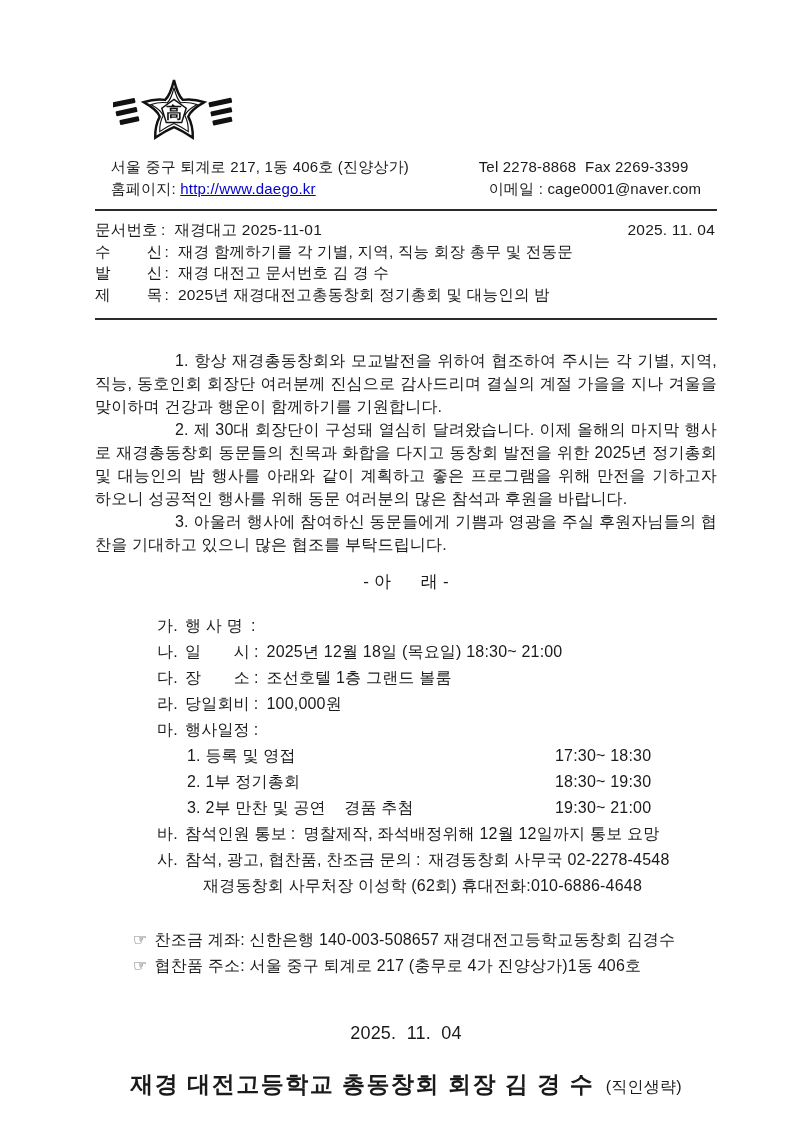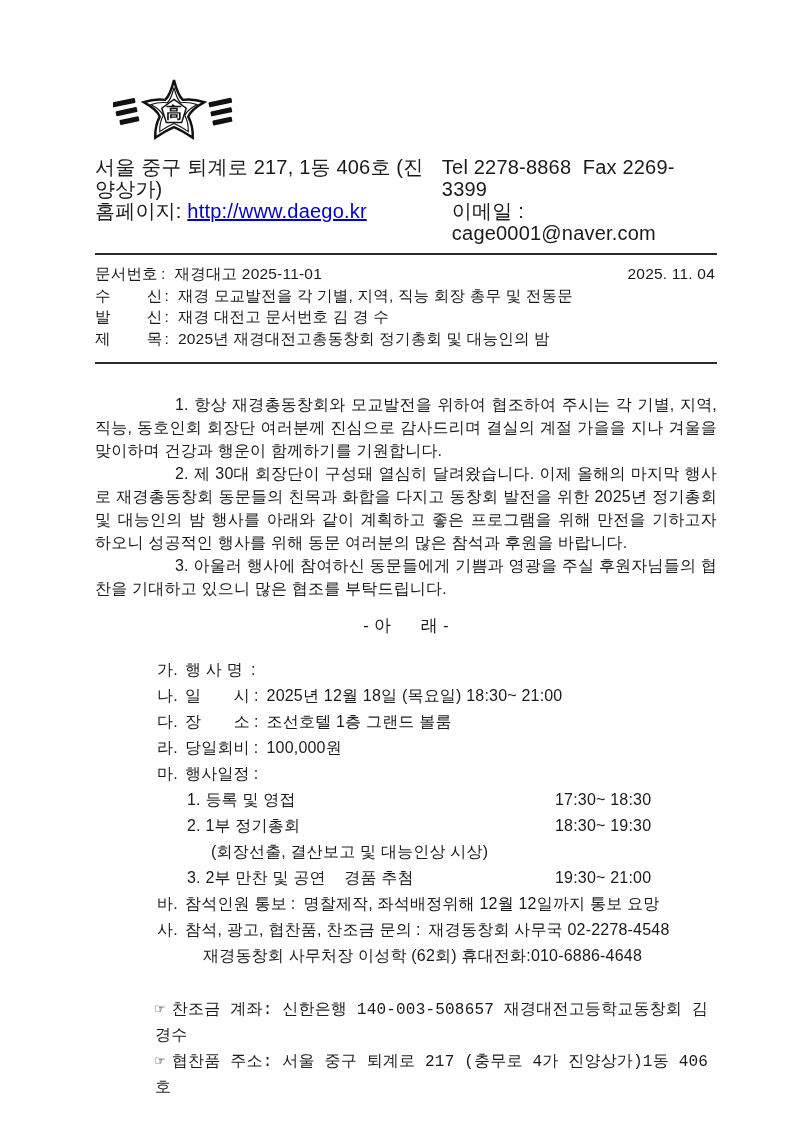--- a/index.html
+++ b/index.html
@@ -14,21 +14,21 @@
   .pre { white-space:pre-wrap; }
 
   
   .brand { display:flex; align-items:center; margin-left:18px; }
   .logo { width:122px; height:80px; flex:0 0 auto; }
   .org-title {
     font-family:"Liberation Serif","DejaVu Serif",serif;
     font-size:36px; font-weight:600; color:#1f1f1f;
     letter-spacing:1px; white-space:nowrap; margin-left:10px;
   }
-  .contact { display:flex; margin-top:4px; font-size:20px; line-height:22px; }
+  .contact { display:flex; margin-top:4px; font-size:15px; line-height:22px;justify-content:center; }
   .contact-left { width:368px; }
   .contact-right { }
   .homepage-line a { color:#0000cc; text-decoration:underline; }
   .email-line { padding-left:10px; }
 
   .rule { border-top:2px solid #2b2b2b; margin-top:9px; }
 
   
   .doc-info { padding:8px 2px 4px 0; font-size:15.5px; }
   .di-row { display:flex; line-height:21.5px; }
@@ -51,21 +51,21 @@
   .dt-value  { white-space:pre; }
   .dt-extra  { margin:0 0 3px 46px; white-space:pre; }
 
   .schedule { margin-left:30px; }
   .sch-row { position:relative; margin-bottom:3px; line-height:23px; }
   .sch-text { white-space:pre; }
   .sch-note .sch-text { padding-left:24px; }
   .sch-time { position:absolute; left:368px; top:0; white-space:pre; }
 
   
-  .notes { margin:30px 0 0 60px; font-size:16px; line-height:26px;font-family:Liberation Mono, monospace; }
+  .notes { margin:30px 0 0 38px; font-size:16px; line-height:26px; }
   .note-icon { margin-right:7px; }
 
   
   .f-date { margin-top:44px; text-align:center; font-size:18px; white-space:pre; }
   .sig { margin-top:25px; text-align:center; }
   .sig-main { font-size:23px; font-weight:700; letter-spacing:1.5px; }
   .sig-seal { font-size:16px; margin-left:7px; font-weight:400; }
 </style>
 </head>
 <body>
@@ -117,21 +117,21 @@
   <section class="doc-info">
     <div class="di-row">
       <span class="di-label">문서번호</span>
       <span class="di-colon">:</span>
       <span class="di-value">재경대고 2025-11-01</span>
       <span class="di-date">2025. 11. 04</span>
     </div>
     <div class="di-row">
       <span class="di-label">수        신</span>
       <span class="di-colon">:</span>
-      <span class="di-value">재경 모교발전을 각 기별, 지역, 직능 회장 총무 및 전동문</span>
+      <span class="di-value">재경 함께하기를 각 기별, 지역, 직능 회장 총무 및 전동문</span>
     </div>
     <div class="di-row">
       <span class="di-label">발        신</span>
       <span class="di-colon">:</span>
       <span class="di-value">재경 대전고 문서번호 김 경 수</span>
     </div>
     <div class="di-row">
       <span class="di-label">제        목</span>
       <span class="di-colon">:</span>
       <span class="di-value">2025년 재경대전고총동창회 정기총회 및 대능인의 밤</span>
@@ -185,24 +185,20 @@
     </div>
 
     <div class="schedule">
       <div class="sch-row">
         <span class="sch-text">1. 등록 및 영접</span>
         <span class="sch-time">17:30~ 18:30</span>
       </div>
       <div class="sch-row">
         <span class="sch-text">2. 1부 정기총회</span>
         <span class="sch-time">18:30~ 19:30</span>
-      </div>
-      <div class="sch-row sch-note">
-        <span class="sch-text">(회장선출, 결산보고 및 대능인상 시상)</span>
-        <span class="sch-time"></span>
       </div>
       <div class="sch-row">
         <span class="sch-text">3. 2부 만찬 및 공연    경품 추첨</span>
         <span class="sch-time">19:30~ 21:00</span>
       </div>
     </div>
 
     <div class="dt-item">
       <span class="dt-marker">바.</span>
       <span class="dt-label">참석인원 통보</span>

